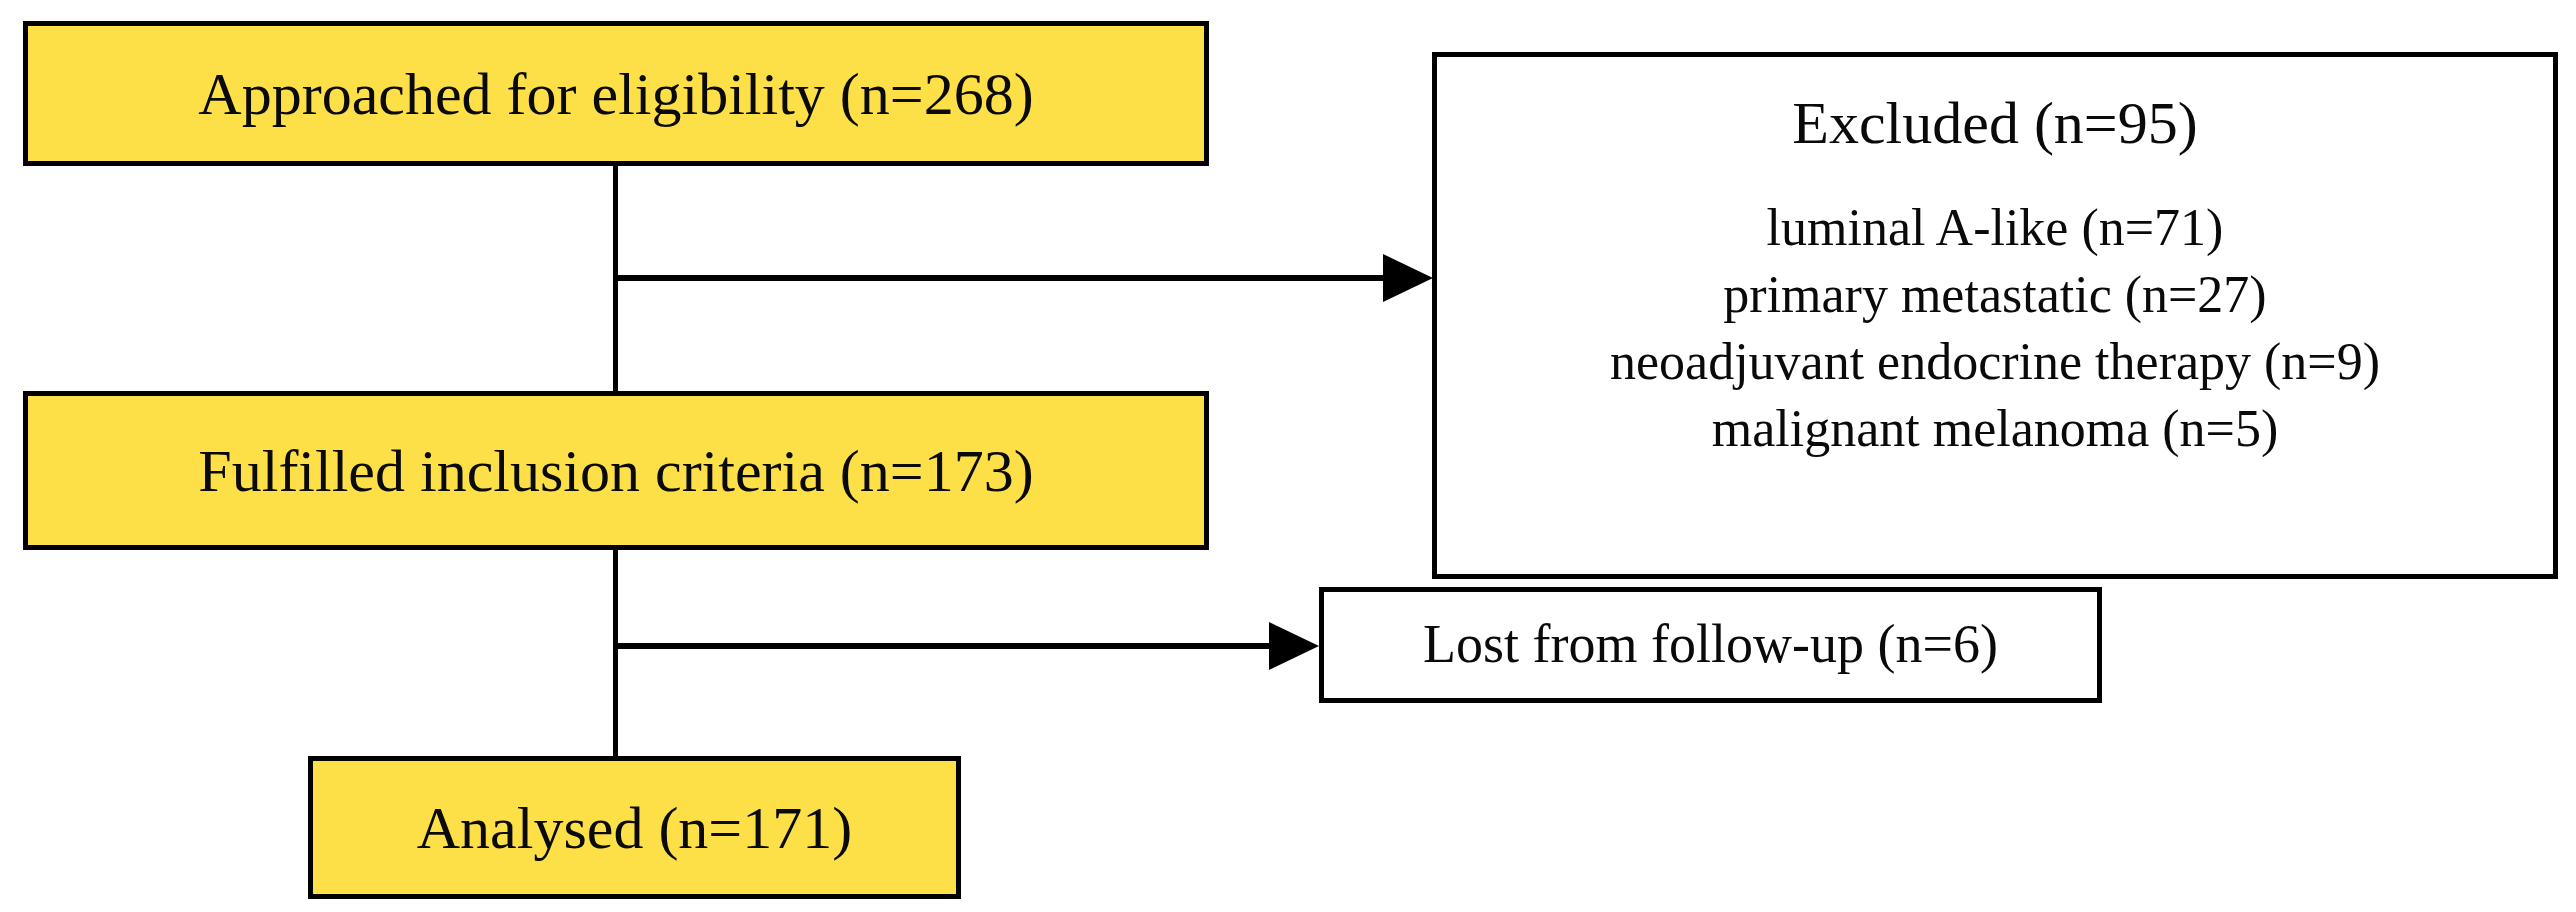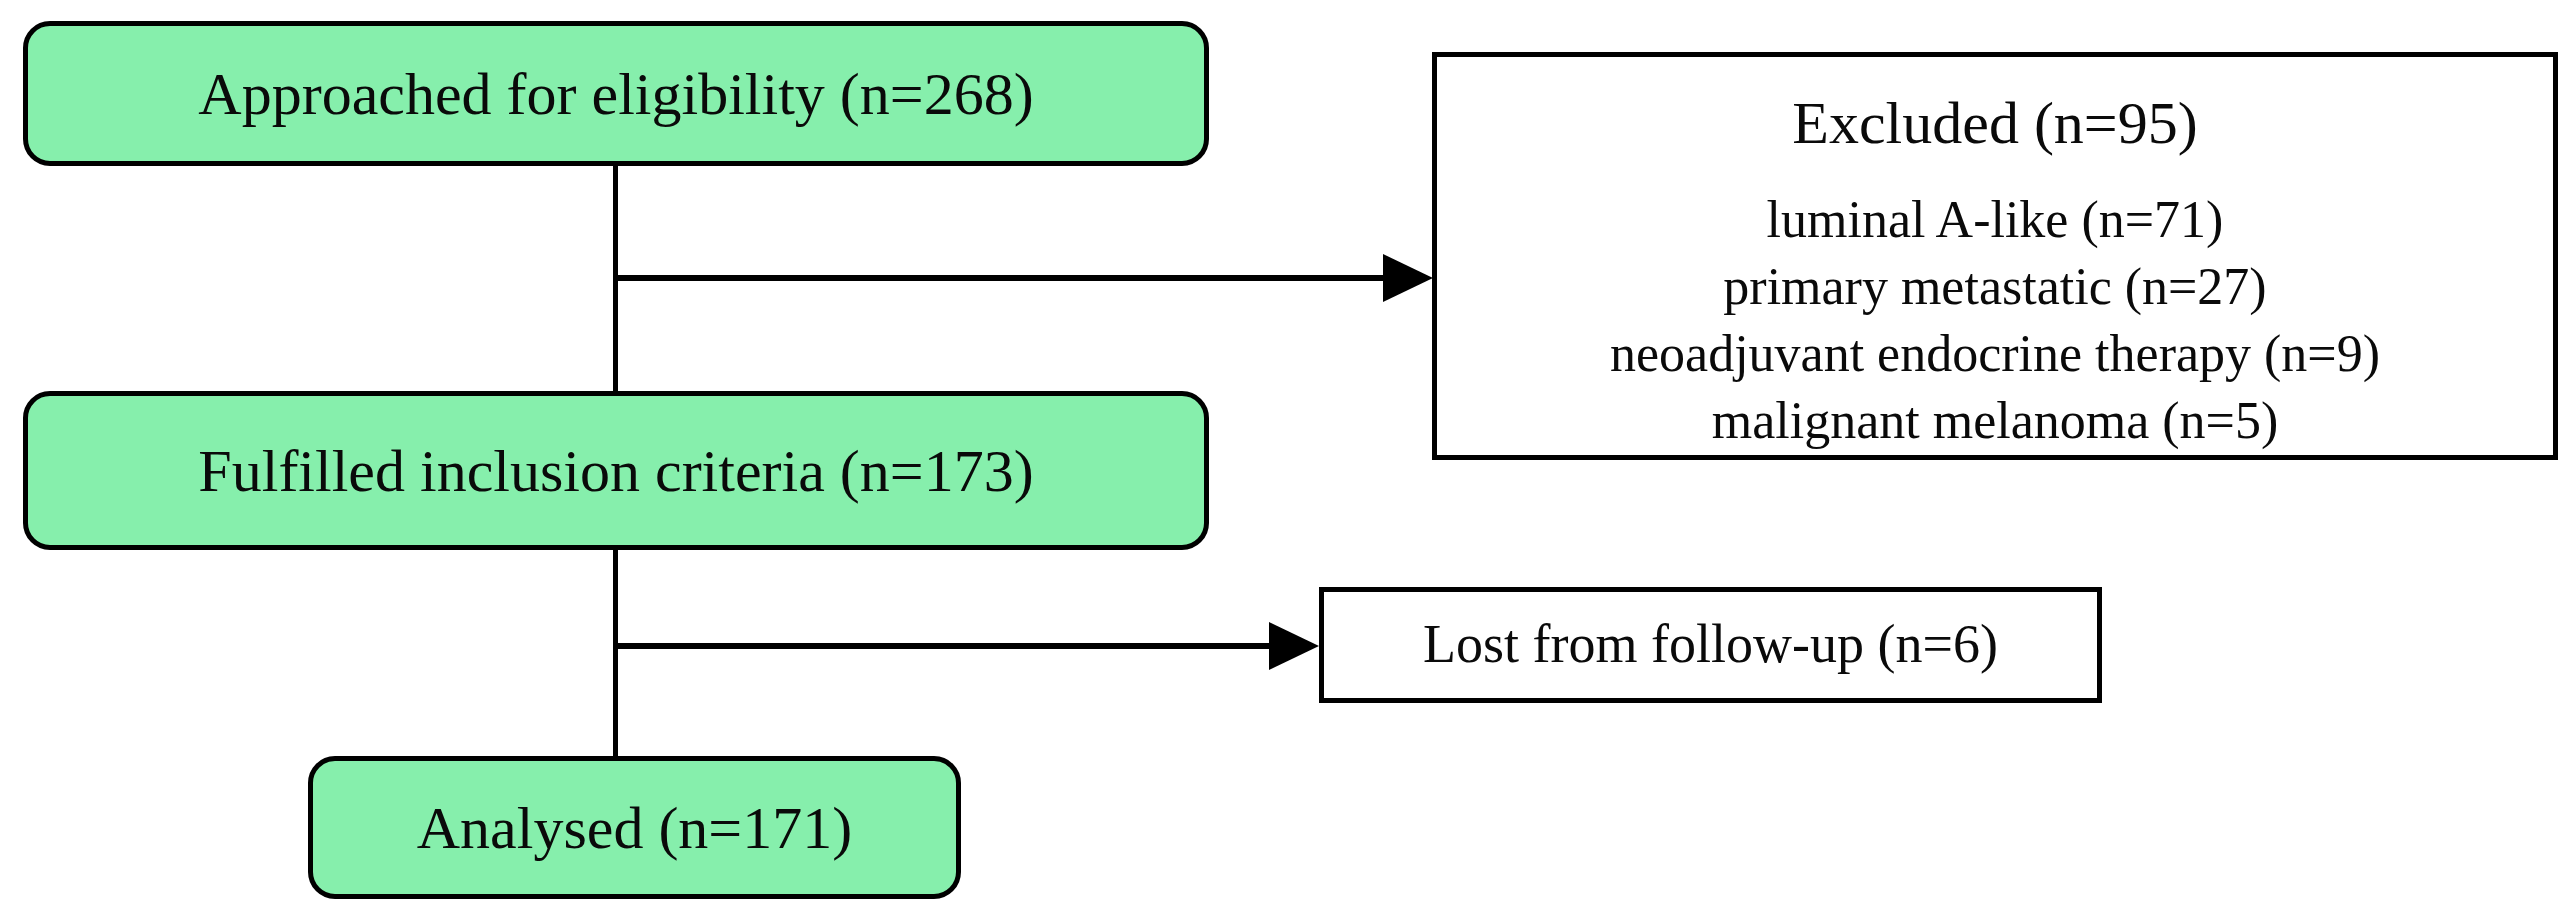--- a/index.html
+++ b/index.html
@@ -18,47 +18,47 @@
   }
   .node {
     position: absolute;
     box-sizing: border-box;
     border: 5.2px solid #000000;
     display: flex;
     align-items: center;
     justify-content: center;
     text-align: center;
   }
-  .node.gray { background: #86efac; border-radius: 27px; }
+  .node.gray { background: #fde047; }
   .node.white { background: #ffffff; }
   .node-label {
     font-size: 60px;
     line-height: 1.1;
     white-space: nowrap;
   }
   
   .box-approached { left: 23px;  top: 21px;  width: 1186px; height: 145px; }
   .box-fulfilled  { left: 23px;  top: 391px; width: 1186px; height: 159px; }
   .box-analysed   { left: 291px; top: 756px; width: 653px;  height: 143px; margin-left: 17px; }
   
   .box-excluded {
-    left: 1432px; top: 52px; width: 1126px; height: 408px;
+    left: 1432px; top: 52px; width: 1126px; height: 527px;
     flex-direction: column;
     justify-content: flex-start;
     padding-top: 24px;
   }
   .box-lost { left: 1319px; top: 587px; width: 783px; height: 116px; }
   .box-lost .node-label { font-size: 54px; }
   .excluded-title {
     font-size: 60px;
     line-height: 84px;
     white-space: nowrap;
   }
   .excluded-list {
-    margin-top: 21px;
+    margin-top: 29px;
     display: flex;
     flex-direction: column;
   }
   .excluded-item {
     font-size: 52px;
     line-height: 67px;
     white-space: nowrap;
   }
   
   .vline {

